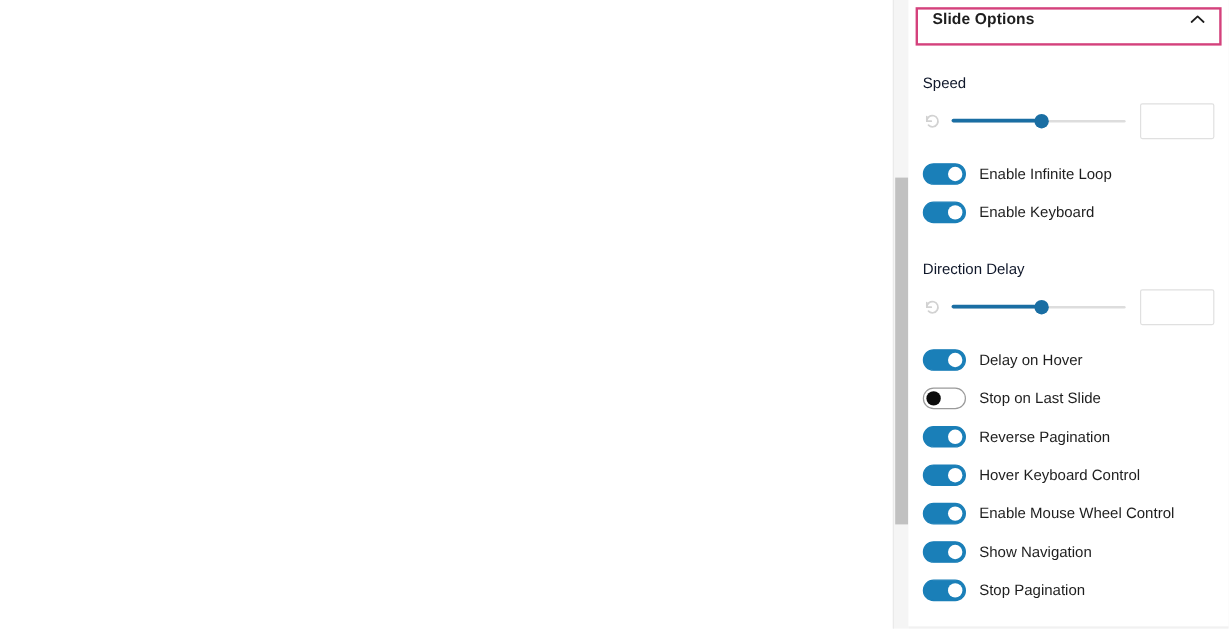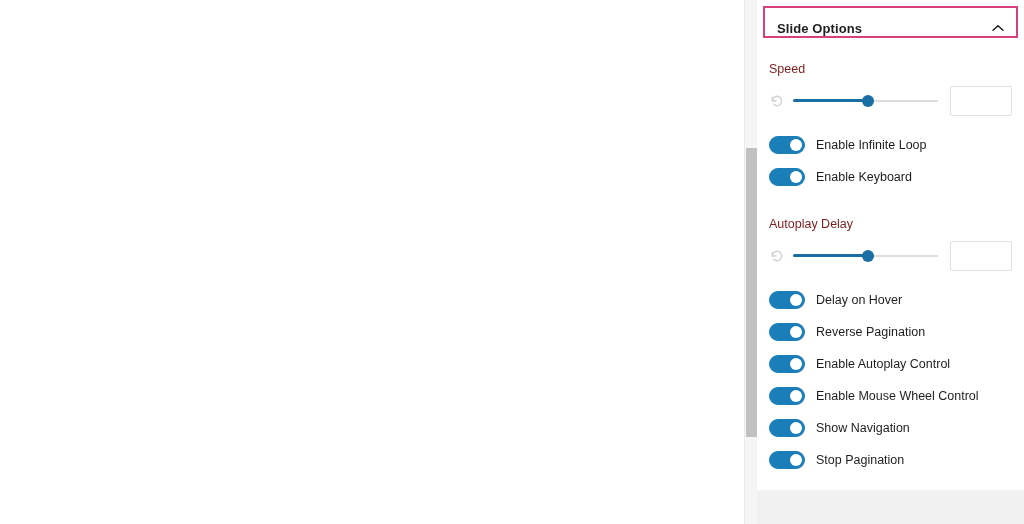--- a/index.html
+++ b/index.html
@@ -61,21 +61,21 @@
   }
 
   
   .section-header {
     position: relative;
     margin: 6px 6px 0 6px;
     height: 32px;
     border: 2px solid #d4417c;
     background: #ffffff;
     display: flex;
-    align-items: flex-end;
+    align-items: flex-start;
     justify-content: space-between;
     padding: 0 10px 0 12px;
     box-sizing: border-box;
     cursor: pointer;
   }
   .section-header-title {
     font-size: 13px;
     font-weight: bold;
     color: #1e1e1e;
     letter-spacing: 0.1px;
@@ -86,21 +86,21 @@
     display: block;
   }
 
   
   .panel-body {
     padding: 0 12px 0 12px;
   }
 
   .control-label {
     font-size: 12.5px;
-    color: #7f1d1d;
+    color: #0f172a;
     margin-top: 24px;
     margin-bottom: 9px;
   }
 
   .slider-row {
     display: flex;
     align-items: center;
     height: 32px;
   }
   .reset-icon {
@@ -251,21 +251,21 @@
         <span class="toggle-label">Enable Infinite Loop</span>
       </div>
 
       <div class="toggle-row">
         <span class="toggle on">
           <span class="toggle-knob"></span>
         </span>
         <span class="toggle-label">Enable Keyboard</span>
       </div>
 
-      <div class="control-label">Autoplay Delay</div>
+      <div class="control-label">Direction Delay</div>
       <div class="slider-row">
         <span class="reset-icon">
           <svg viewBox="0 0 24 24" width="16" height="16" aria-hidden="true">
             <path d="M5 12a7 7 0 1 1 2.1 5" fill="none" stroke="#d2d2d2" stroke-width="2.1" stroke-linecap="round"></path>
             <path d="M5 6.2 L5 12 L10.6 12" fill="none" stroke="#d2d2d2" stroke-width="2.1" stroke-linecap="round" stroke-linejoin="round"></path>
           </svg>
         </span>
         <span class="range-wrap">
           <span class="range-track"></span>
           <span class="range-fill" id="delay-fill" style="width: 52%;"></span>
@@ -276,33 +276,39 @@
 
       <div class="group-gap"></div>
 
       <div class="toggle-row">
         <span class="toggle on">
           <span class="toggle-knob"></span>
         </span>
         <span class="toggle-label">Delay on Hover</span>
       </div>
 
+      <div class="toggle-row">
+        <span class="toggle off">
+          <span class="toggle-knob"></span>
+        </span>
+        <span class="toggle-label">Stop on Last Slide</span>
+      </div>
 
       <div class="toggle-row">
         <span class="toggle on">
           <span class="toggle-knob"></span>
         </span>
         <span class="toggle-label">Reverse Pagination</span>
       </div>
 
       <div class="toggle-row">
         <span class="toggle on">
           <span class="toggle-knob"></span>
         </span>
-        <span class="toggle-label">Enable Autoplay Control</span>
+        <span class="toggle-label">Hover Keyboard Control</span>
       </div>
 
       <div class="toggle-row">
         <span class="toggle on">
           <span class="toggle-knob"></span>
         </span>
         <span class="toggle-label">Enable Mouse Wheel Control</span>
       </div>
 
       <div class="toggle-row">

